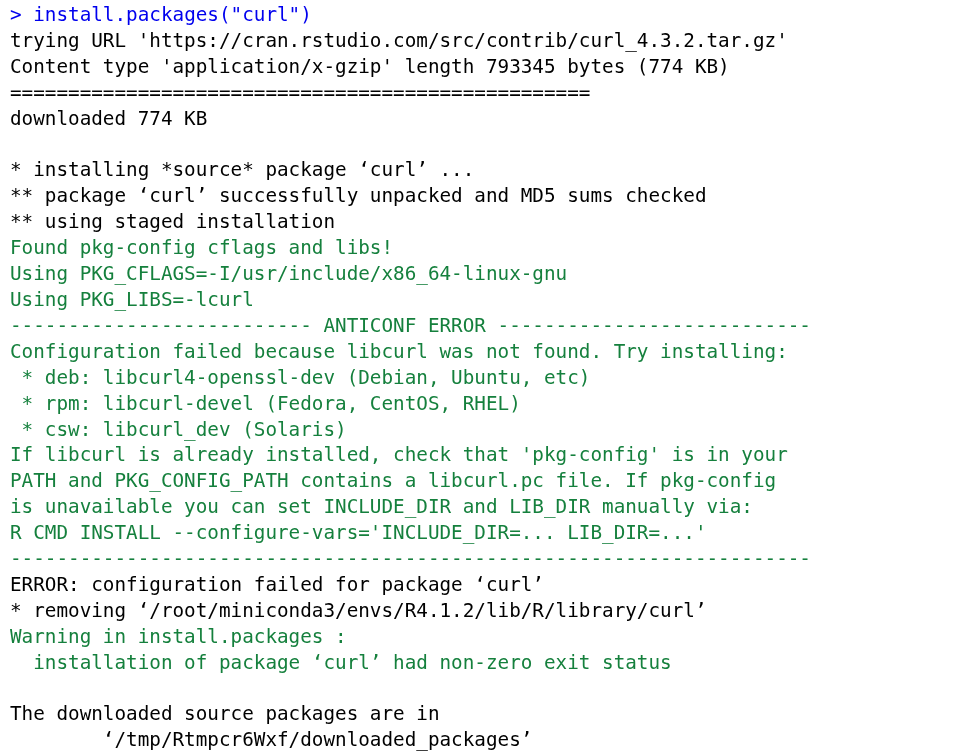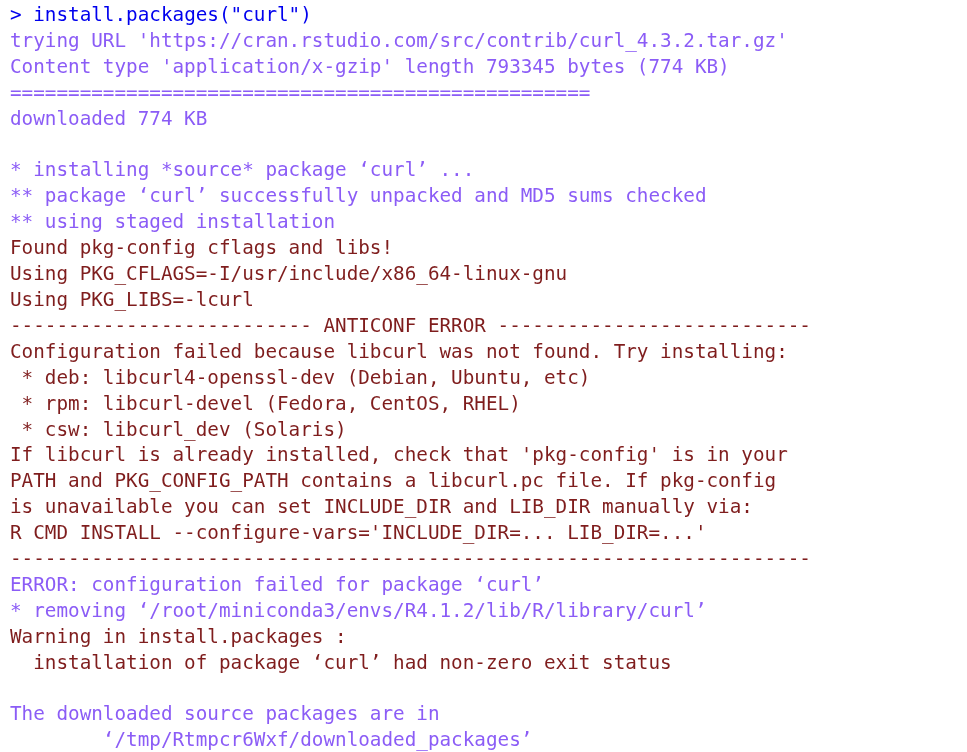--- a/index.html
+++ b/index.html
@@ -25,22 +25,22 @@
     line-height: 25.9px;
     letter-spacing: 0px;
     white-space: pre;
     overflow: hidden;
   }
   .line {
     white-space: pre;
     min-height: 25.9px;
     font-family: "DejaVu Sans Mono", "Liberation Mono", monospace;
   }
-  .c-red    { color: #8b5cf6; text-align: right; }
-  .c-black  { color: #7f1d1d; }
+  .c-red    { color: #000000; text-align: right; }
+  .c-black  { color: #15803d; }
   .c-blue   { color: #0000ee; }
   .c-prompt { color: #0000ee; }
   .seg { font-family: inherit; }
 </style>
 </head>
 <body>
 
 <div id="console"><div class="line"><span class="seg c-prompt">&gt; </span><span class="seg c-blue">install.packages("curl")</span></div><div class="line"><span class="seg c-red">trying URL 'https://cran.rstudio.com/src/contrib/curl_4.3.2.tar.gz'</span></div><div class="line"><span class="seg c-red">Content type 'application/x-gzip' length 793345 bytes (774 KB)</span></div><div class="line"><span class="seg c-red">==================================================</span></div><div class="line"><span class="seg c-red">downloaded 774 KB</span></div><div class="line"><span class="seg c-red">&nbsp;</span></div><div class="line"><span class="seg c-red">* installing *source* package ‘curl’ ...</span></div><div class="line"><span class="seg c-red">** package ‘curl’ successfully unpacked and MD5 sums checked</span></div><div class="line"><span class="seg c-red">** using staged installation</span></div><div class="line"><span class="seg c-black">Found pkg-config cflags and libs!</span></div><div class="line"><span class="seg c-black">Using PKG_CFLAGS=-I/usr/include/x86_64-linux-gnu</span></div><div class="line"><span class="seg c-black">Using PKG_LIBS=-lcurl</span></div><div class="line"><span class="seg c-black">-------------------------- ANTICONF ERROR ---------------------------</span></div><div class="line"><span class="seg c-black">Configuration failed because libcurl was not found. Try installing:</span></div><div class="line"><span class="seg c-black"> * deb: libcurl4-openssl-dev (Debian, Ubuntu, etc)</span></div><div class="line"><span class="seg c-black"> * rpm: libcurl-devel (Fedora, CentOS, RHEL)</span></div><div class="line"><span class="seg c-black"> * csw: libcurl_dev (Solaris)</span></div><div class="line"><span class="seg c-black">If libcurl is already installed, check that 'pkg-config' is in your</span></div><div class="line"><span class="seg c-black">PATH and PKG_CONFIG_PATH contains a libcurl.pc file. If pkg-config</span></div><div class="line"><span class="seg c-black">is unavailable you can set INCLUDE_DIR and LIB_DIR manually via:</span></div><div class="line"><span class="seg c-black">R CMD INSTALL --configure-vars='INCLUDE_DIR=... LIB_DIR=...'</span></div><div class="line"><span class="seg c-black">---------------------------------------------------------------------</span></div><div class="line"><span class="seg c-red">ERROR: configuration failed for package ‘curl’</span></div><div class="line"><span class="seg c-red">* removing ‘/root/miniconda3/envs/R4.1.2/lib/R/library/curl’</span></div><div class="line"><span class="seg c-black">Warning in install.packages :</span></div><div class="line"><span class="seg c-black">  installation of package ‘curl’ had non-zero exit status</span></div><div class="line"><span class="seg c-black">&nbsp;</span></div><div class="line"><span class="seg c-red">The downloaded source packages are in</span></div><div class="line"><span class="seg c-red">        ‘/tmp/Rtmpcr6Wxf/downloaded_packages’</span></div></div>
 
 </body></html>

